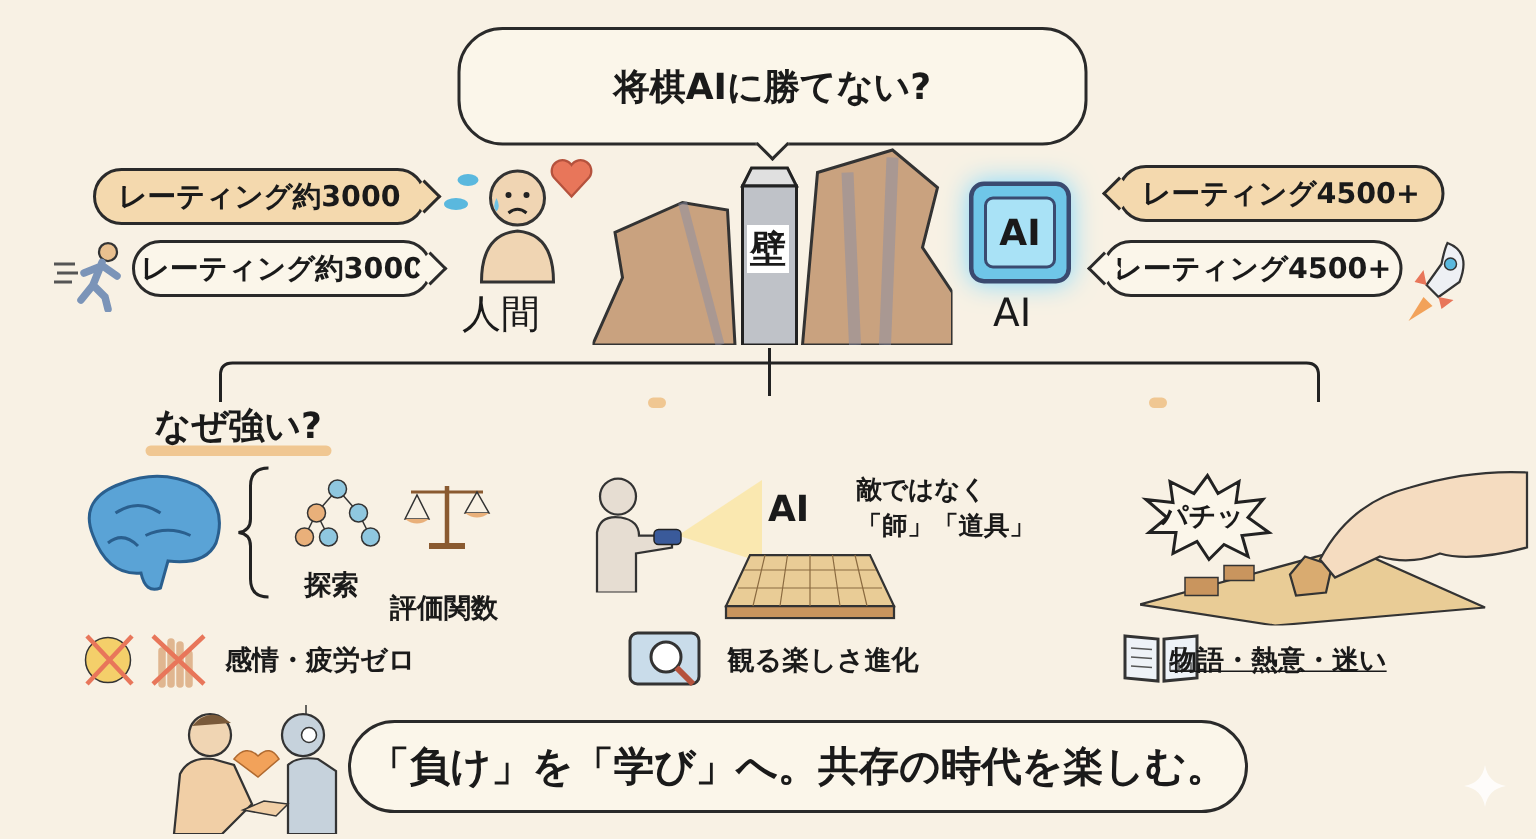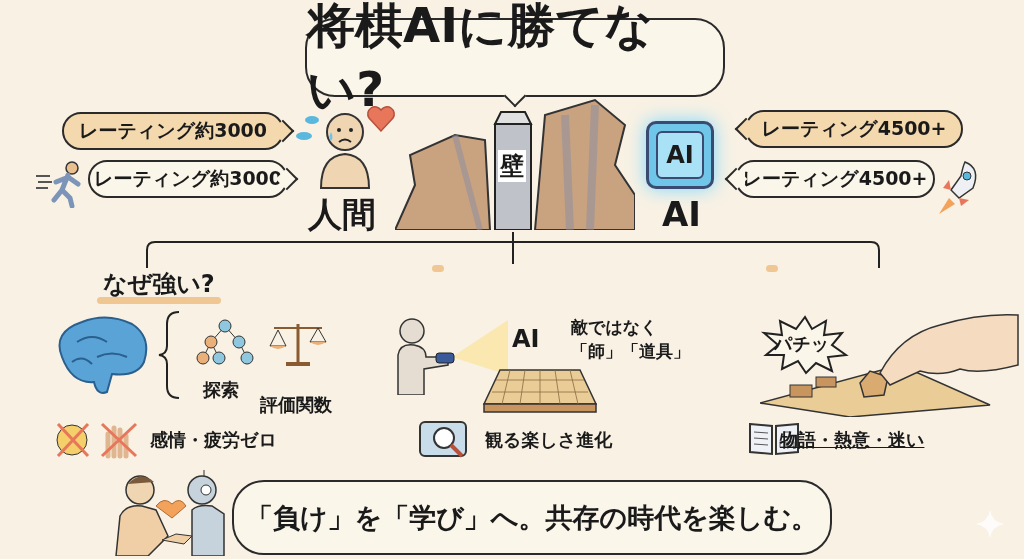--- a/index.html
+++ b/index.html
@@ -21,30 +21,30 @@
   }
   .bubble.orange { background: #f4d9ae; }
   .tail-right::after, .tail-left::after, .tail-down::after {
     content: ""; position: absolute; width: 14px; height: 14px;
     background: inherit; border-right: 2.5px solid #2a2a2a; border-bottom: 2.5px solid #2a2a2a;
   }
   .tail-right::after { right: -9px; top: 50%; transform: translateY(-50%) rotate(-45deg); }
   .tail-left::after { left: -9px; top: 50%; transform: translateY(-50%) rotate(135deg); }
   .tail-down::after { bottom: -9px; left: 50%; transform: translateX(-50%) rotate(45deg); }
 
-  .title-bubble { left: 305px; top: 18px; width: 420px; height: 79px; font-size: 48px; border-radius: 30px; }
+  .title-bubble { left: 305px; top: 18px; width: 420px; height: 79px; font-size: 24px; border-radius: 30px; }
   .rating { font-size: 19px; height: 38px; }
-  .label-big { font-size: 34px; font-weight: bold; }
+  .label-big { font-size: 26px; font-weight: normal; }
   .section-title { font-size: 24px; font-weight: bold; position: absolute; text-align: center; }
   .section-title .underline {
     position: absolute; left: -6px; right: -6px; bottom: -4px; height: 7px;
     background: #f0c792; border-radius: 4px; z-index: -1;
   }
   .small-label { font-size: 18px; font-weight: bold; position: absolute; }
-  .footer-bubble { left: 232px; top: 480px; width: 600px; height: 75px; font-size: 27px; border-radius: 32px; }
+  .footer-bubble { left: 232px; top: 480px; width: 600px; height: 62px; font-size: 27px; border-radius: 32px; }
 </style>
 </head>
 <body>
 
 <div class="bubble tail-down title-bubble">
   <span>将棋AIに勝てない?</span>
 </div>
 
 <div class="bubble orange tail-right rating" style="left:62px;top:112px;width:222px;">
   <span>レーティング約3000</span>

